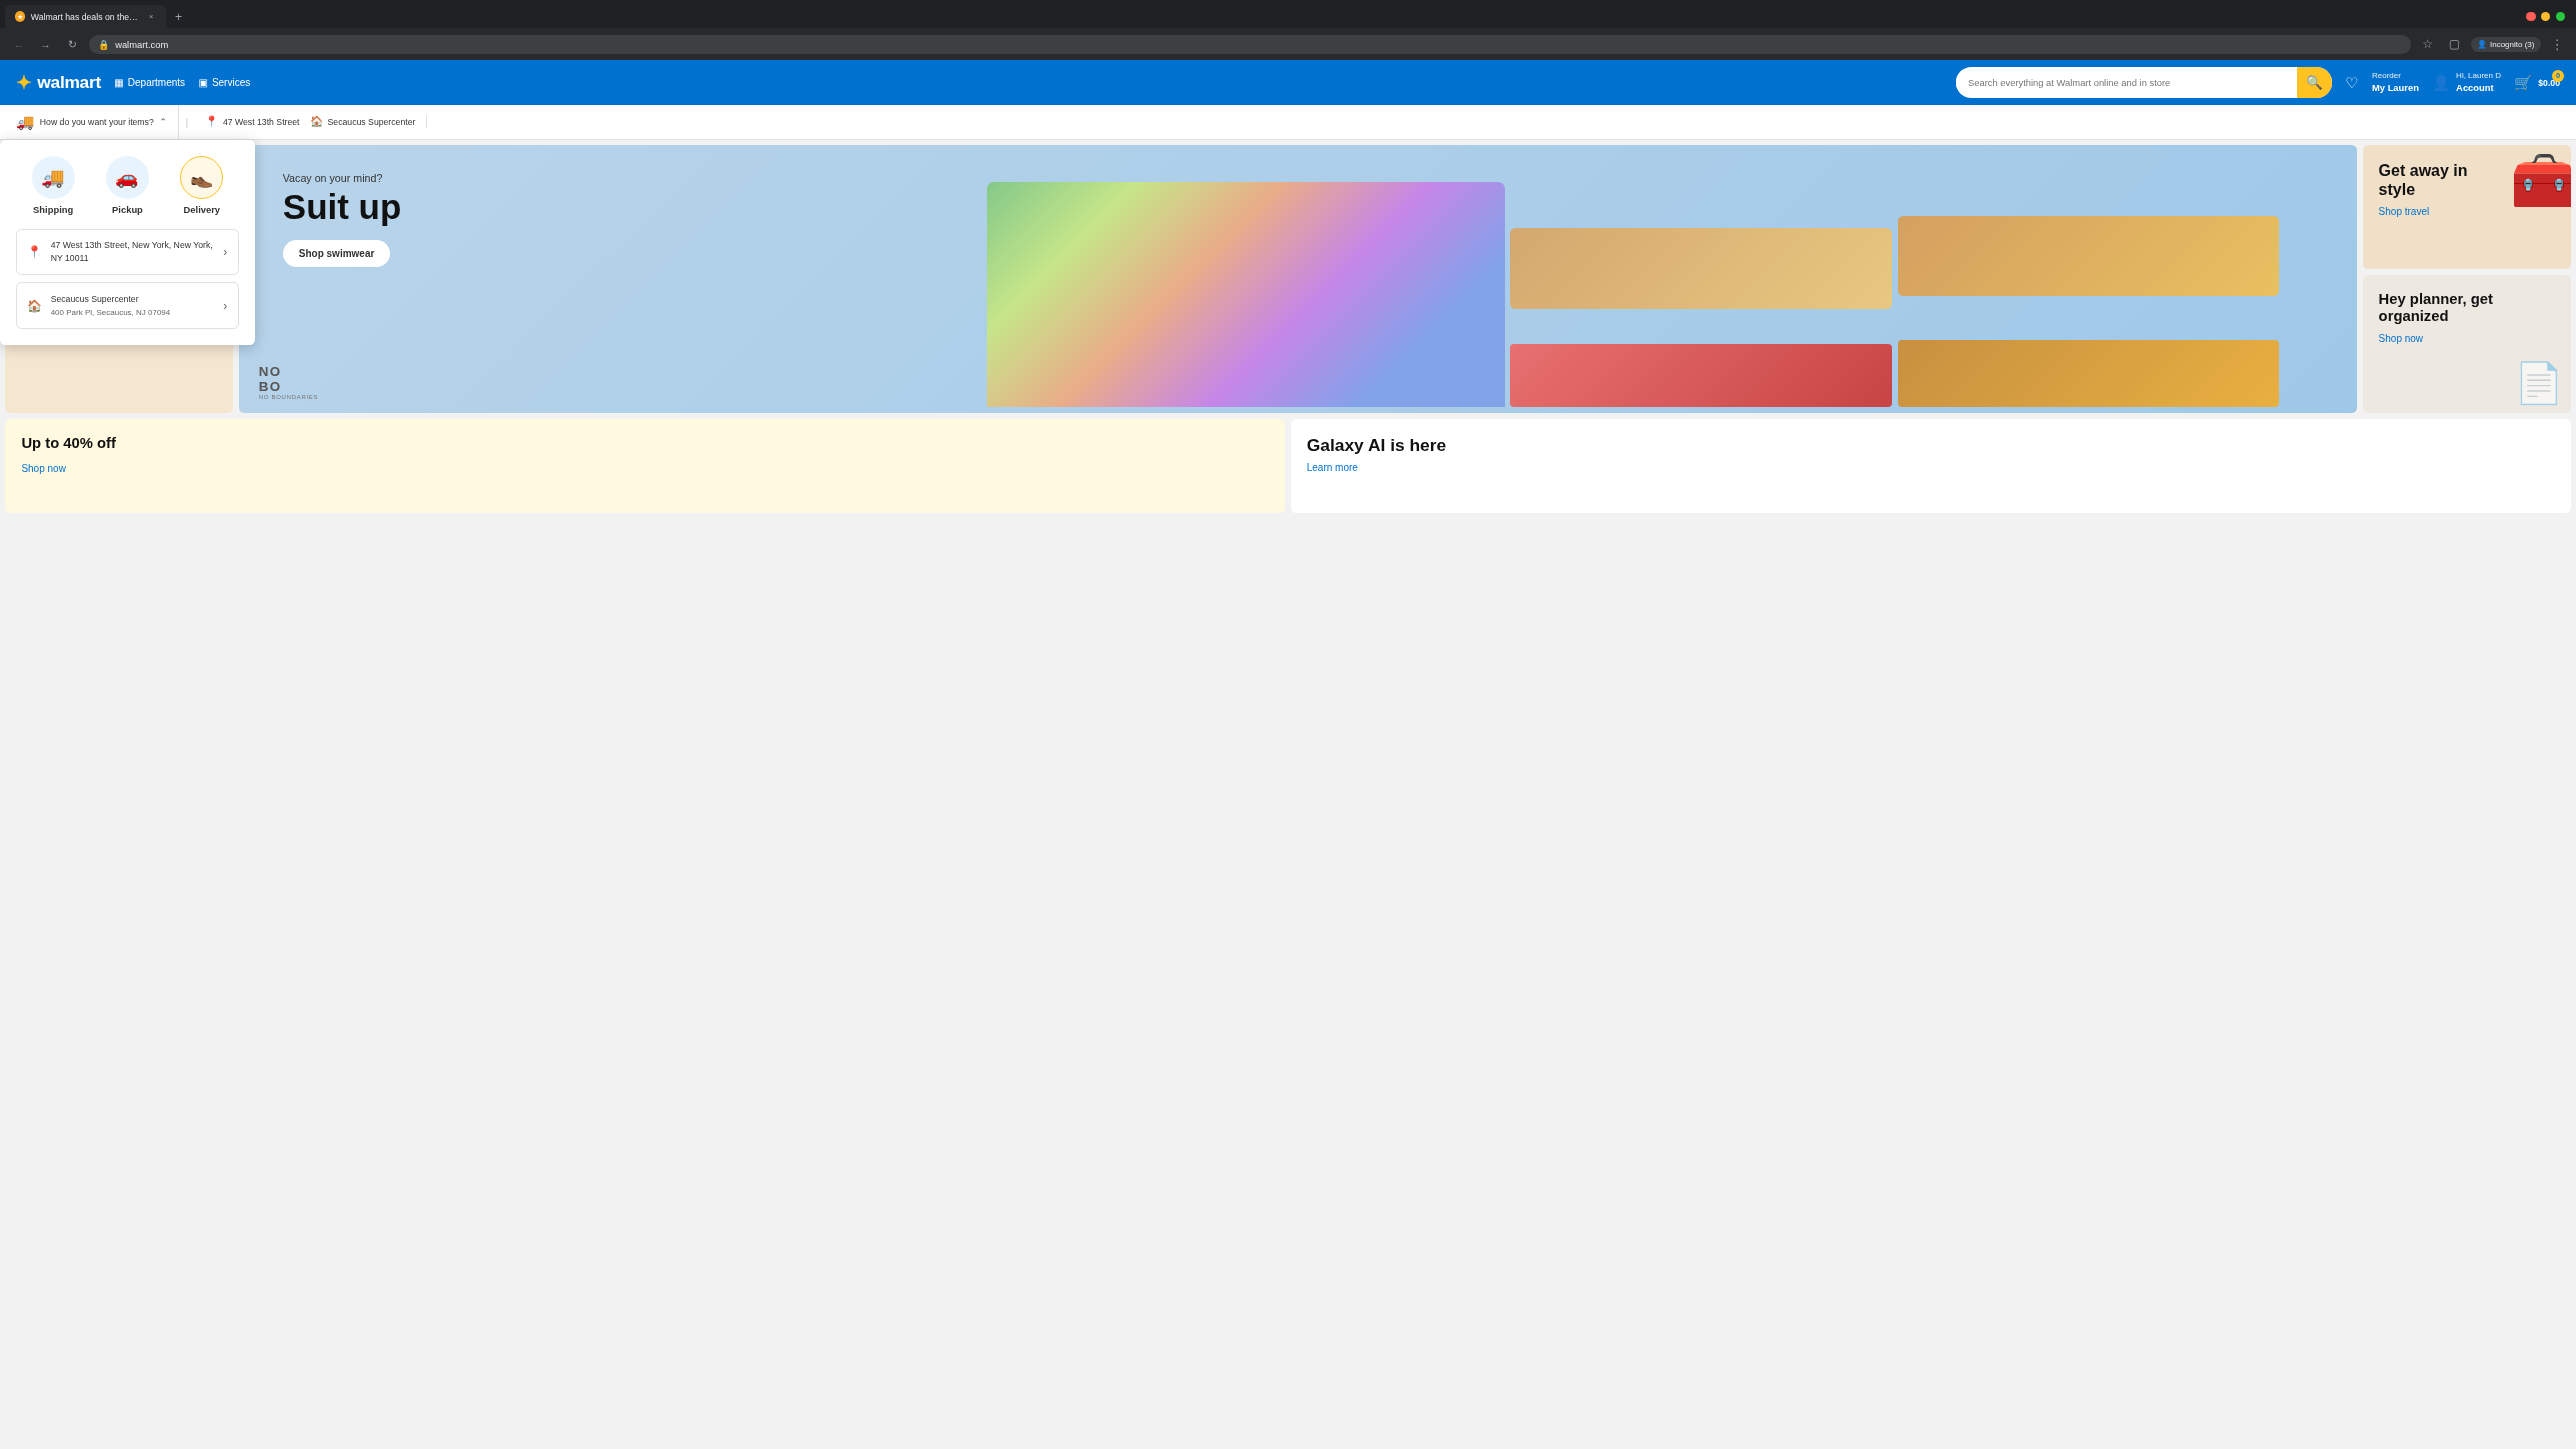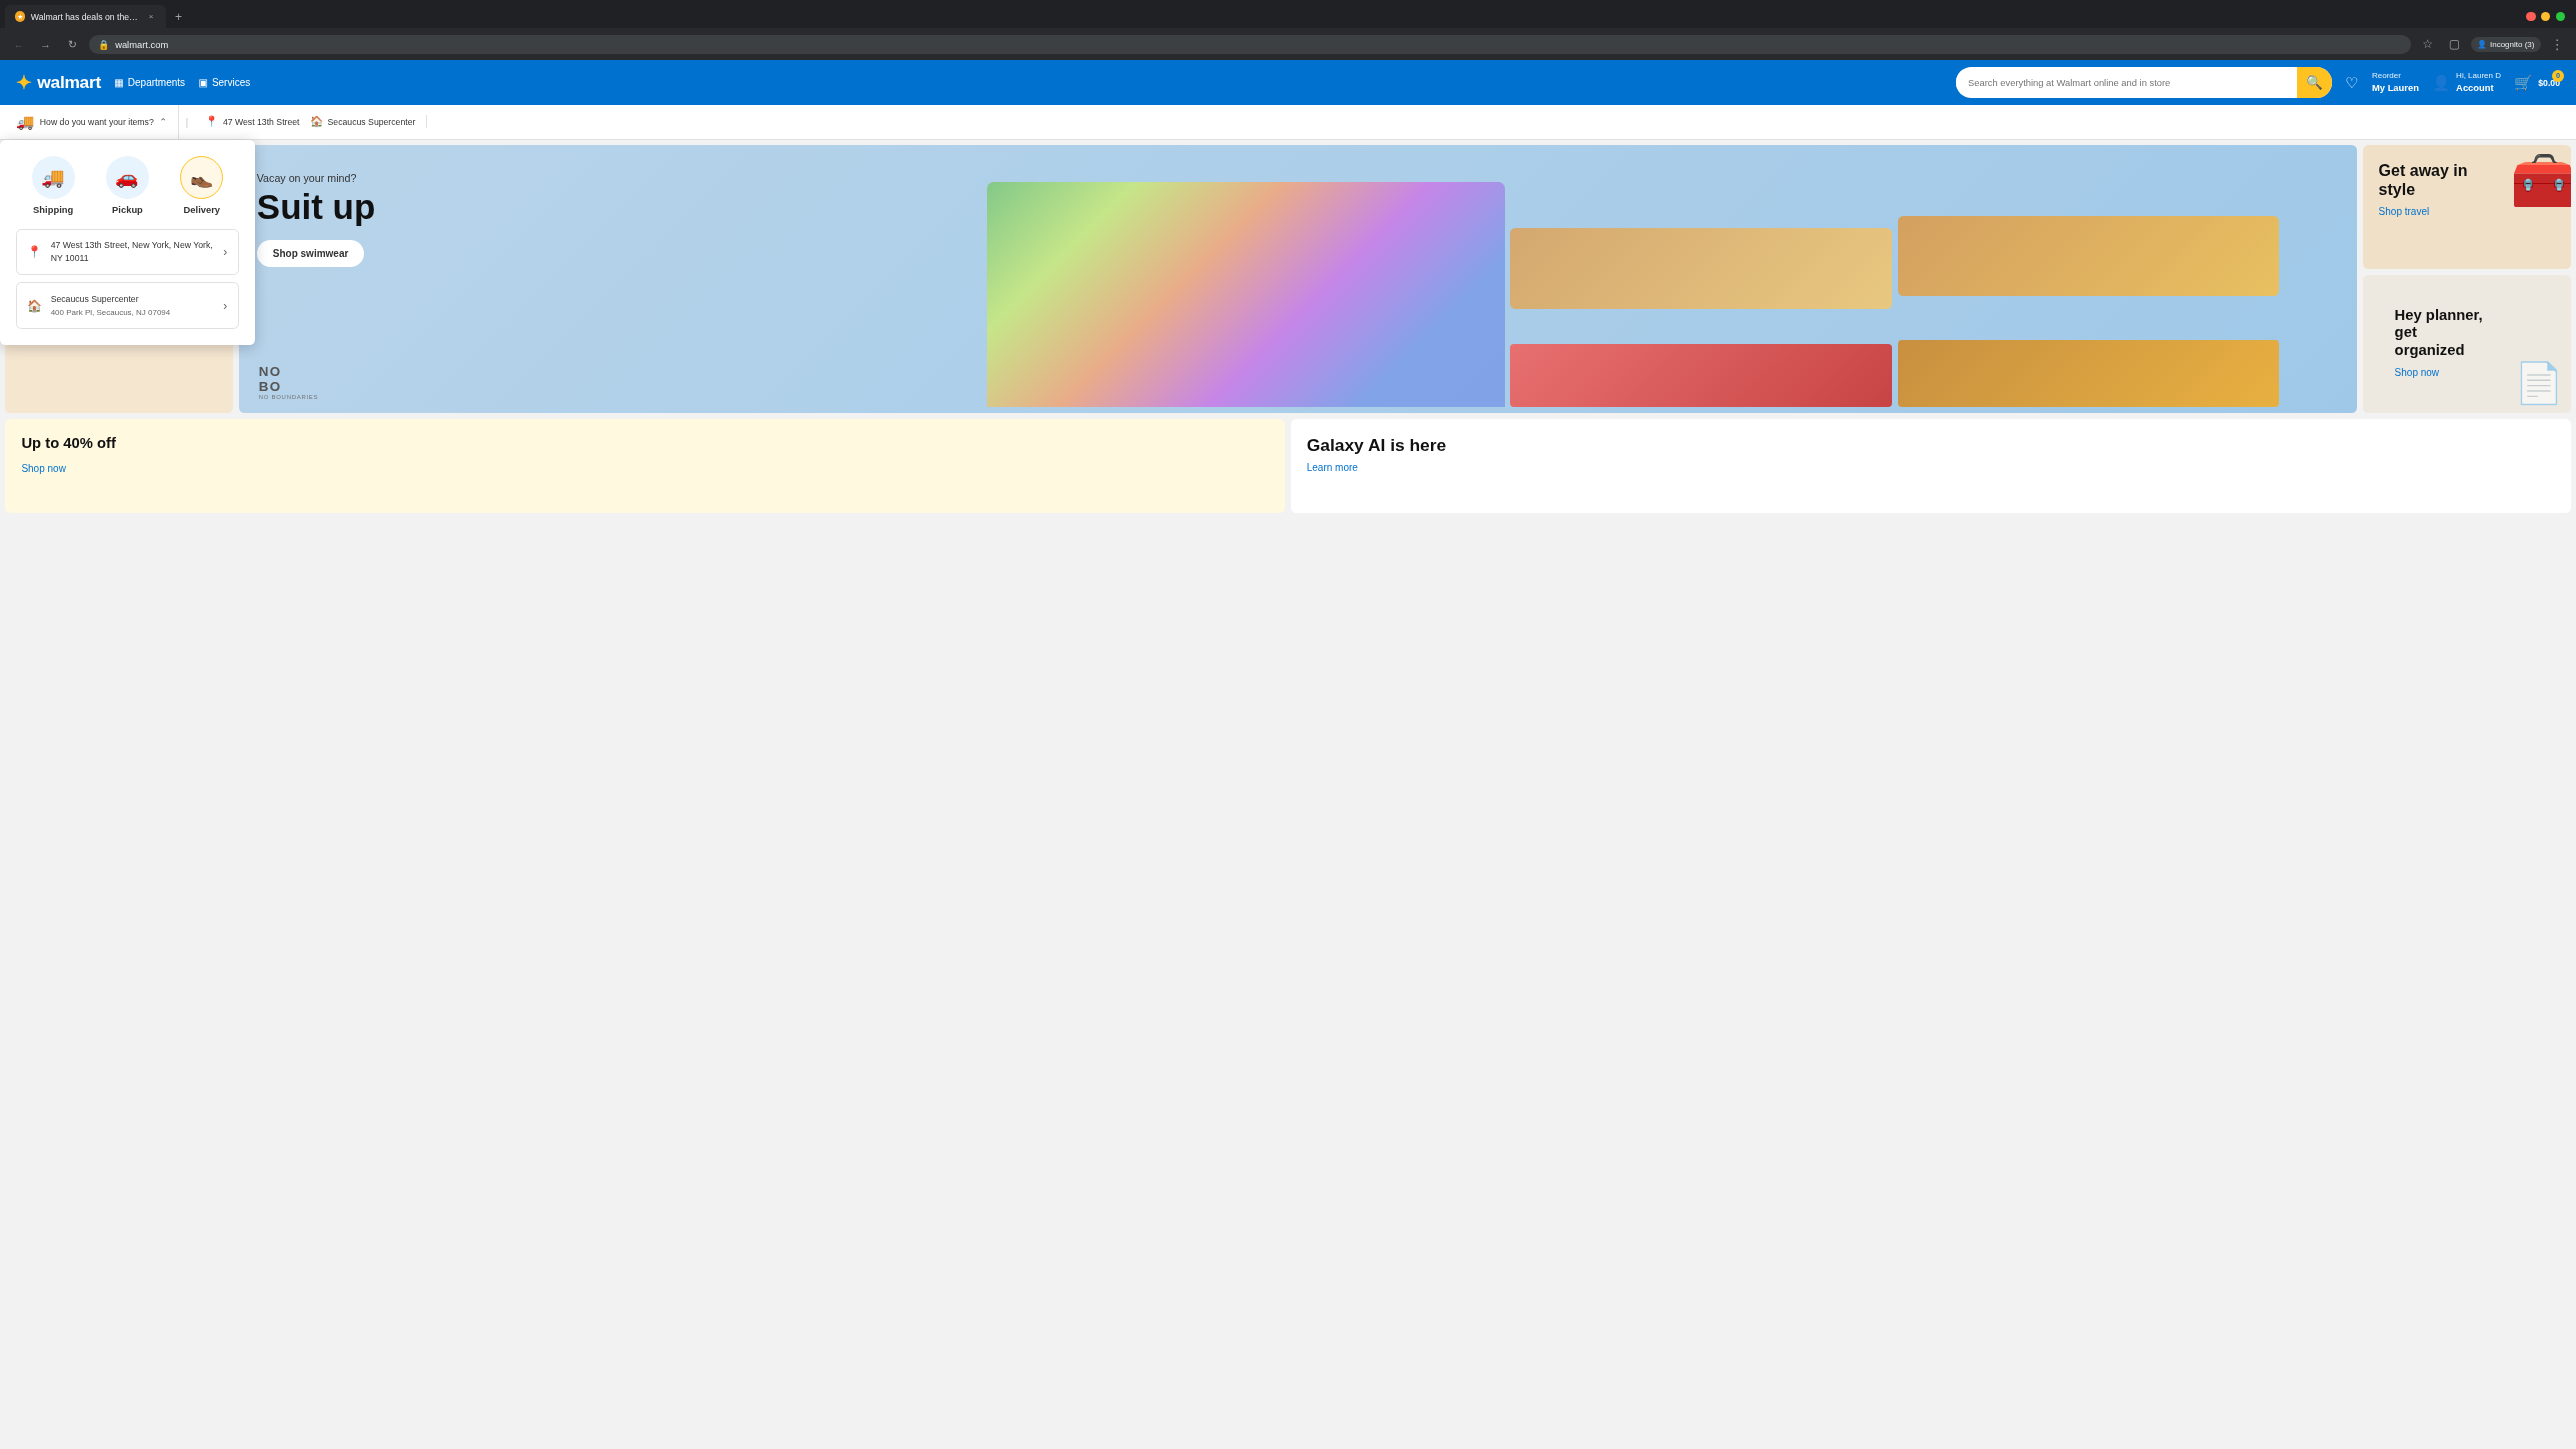--- a/index.html
+++ b/index.html
@@ -229,21 +229,21 @@
     </div>
 
     <div style="width:228px;min-width:228px;background:#f5e6d0;border-radius:5.4px;overflow:hidden;position:relative;height:268px;">
       <div style="padding:27px 21.5px;">
         <div style="font-size:24px;font-weight:700;color:#222;line-height:1.2;">Organize it all</div>
         <a style="color:#0071ce;font-size:10.7px;margin-top:10.7px;display:block;cursor:pointer;text-decoration:none;">Shop now</a>
       </div>
     </div>
 
     <div style="flex:1;border-radius:5.4px;overflow:hidden;height:268px;background:linear-gradient(135deg,#b8d4ea,#9fc8e8);position:relative;">
-      <div style="position:absolute;top:27px;left:18px;z-index:2;">
+      <div style="position:absolute;top:27px;left:44px;z-index:2;">
         <div style="font-size:10.7px;color:#333;margin-bottom:4px;">Vacay on your mind?</div>
         <div style="font-size:35px;font-weight:800;color:#111;line-height:1.1;">Suit up</div>
         <button style="background:white;color:#333;border:none;padding:8px 16px;border-radius:16px;font-size:10px;font-weight:600;cursor:pointer;margin-top:13.4px;">Shop swimwear</button>
       </div>
 
       <div style="position:absolute;right:0;bottom:0;width:65%;height:100%;">
         <div style="width:100%;height:100%;display:flex;align-items:flex-end;padding:6.7px;gap:5.4px;">
 
           <div style="width:38%;height:88%;background:linear-gradient(135deg,#7ec87e 0%,#c8e87e 20%,#f0a87e 40%,#c87ee8 60%,#7e9ee8 80%);border-radius:6.7px 6.7px 0 0;opacity:0.9;"></div>
 
@@ -267,21 +267,21 @@
     </div>
 
     <div style="width:208px;min-width:208px;display:flex;flex-direction:column;gap:5.4px;">
 
       <div style="background:#f0e0c8;border-radius:5.4px;padding:16px;min-height:124px;position:relative;overflow:hidden;">
         <div style="font-size:16px;font-weight:800;color:#111;line-height:1.2;max-width:55%;">Get away in style</div>
         <a style="color:#0071ce;font-size:10px;cursor:pointer;text-decoration:none;display:block;margin-top:6.7px;">Shop travel</a>
         <div style="position:absolute;right:-6.7px;top:3.4px;font-size:54px;">🧰</div>
       </div>
 
-      <div style="background:#ede8e0;border-radius:5.4px;padding:32px;flex:1;position:relative;overflow:hidden;">
+      <div style="background:#ede8e0;border-radius:5.4px;padding:16px;flex:1;position:relative;overflow:hidden;">
         <div style="font-size:14.8px;font-weight:800;color:#111;line-height:1.2;max-width:65%;">Hey planner, get organized</div>
         <a style="color:#0071ce;font-size:10px;cursor:pointer;text-decoration:none;display:block;margin-top:6.7px;">Shop now</a>
 
         <div style="position:absolute;right:6.7px;bottom:6.7px;font-size:40px;opacity:0.6;">📄</div>
       </div>
     </div>
   </div>
 
   <div style="display:flex;gap:5.4px;padding:0 5.4px 5.4px;">
 

